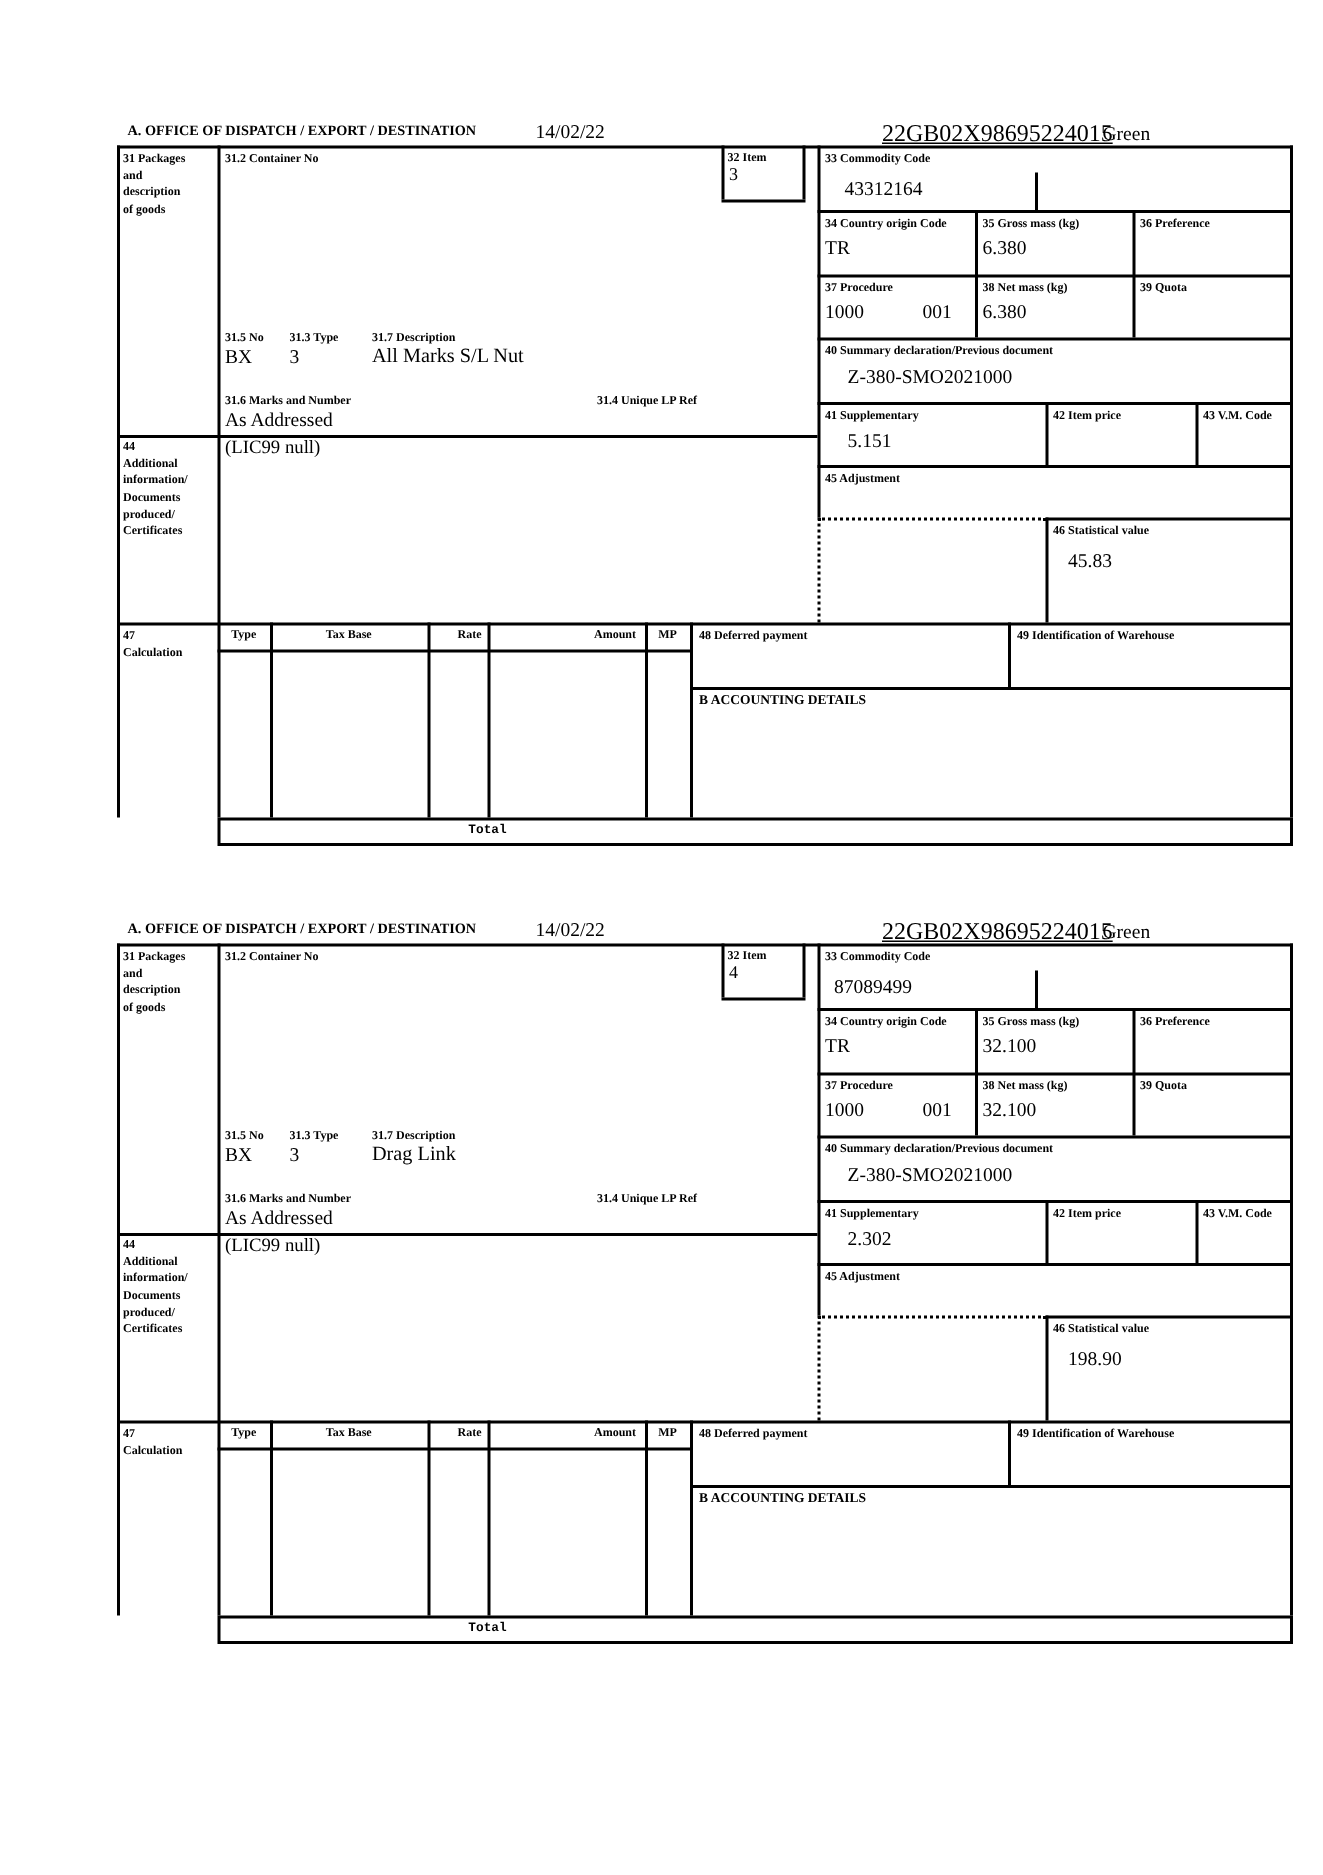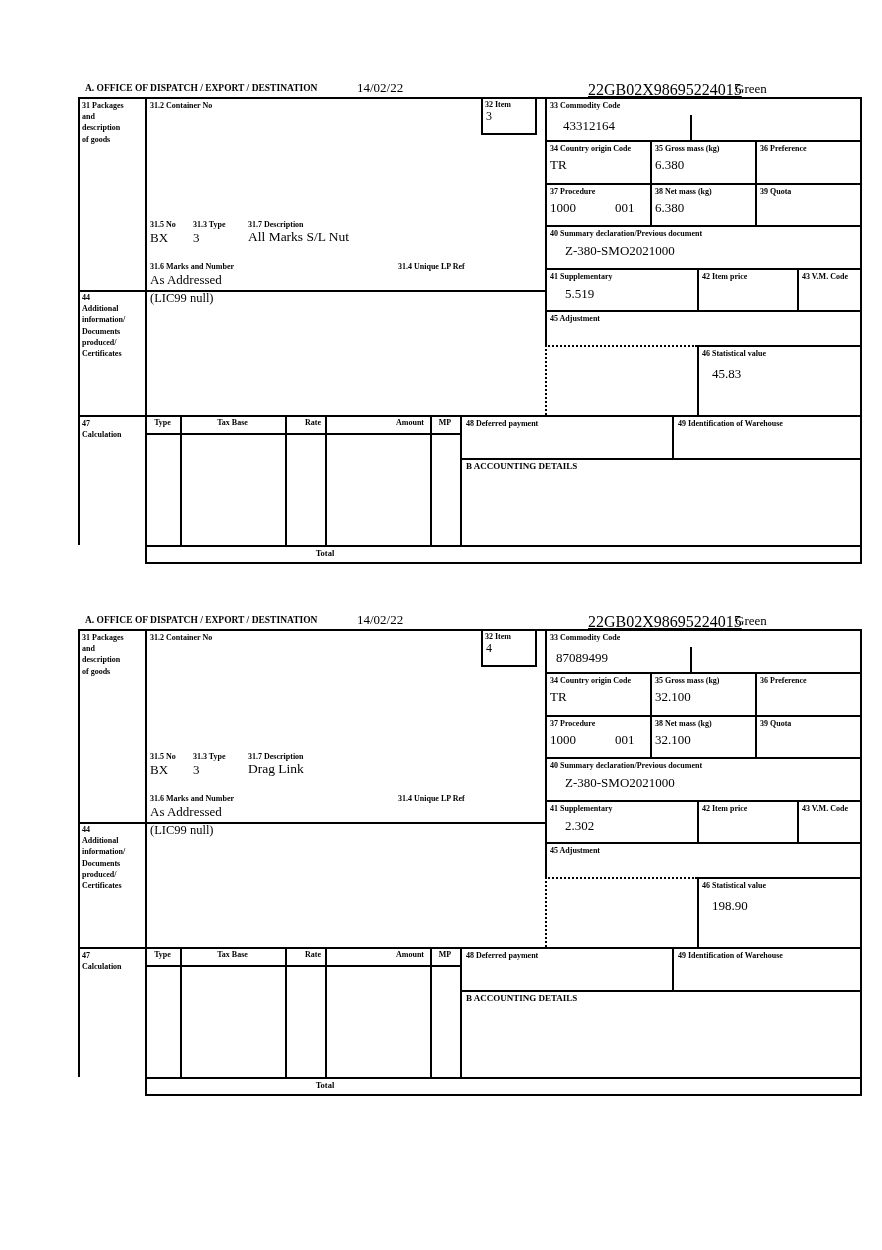--- a/index.html
+++ b/index.html
@@ -21,21 +21,21 @@
   .hl{position:absolute;height:2px;background:#000;}
   .vl{position:absolute;width:2px;background:#000;}
   .hl-dot{position:absolute;height:0;border-top:2px dotted #000;}
   .vl-dot{position:absolute;width:0;border-left:2px dotted #000;}
   .total-box{position:absolute;left:145px;top:465px;width:717px;height:19px;box-sizing:border-box;
              border:2px solid #000;}
   .calc-h{position:absolute;top:338px;font-size:8px;font-weight:bold;}
   .c-center{text-align:center;}
   .c-right{text-align:right;}
   .total-lbl{position:absolute;left:145px;top:468px;width:360px;text-align:center;
-             font-size:8.5px;font-weight:bold;}
+             font-size:8.5px;font-weight:bold;font-family:Liberation Mono, monospace;}
   .b-lbl{position:absolute;left:466px;top:381px;font-size:9px;font-weight:bold;}
 </style>
 </head>
 <body>
 
 <div id="page">
   <div class="section section-0">
 
     <div class="hdr-a">A.  OFFICE OF DISPATCH / EXPORT / DESTINATION</div>
     <div class="hdr-date">14/02/22</div>
@@ -102,21 +102,21 @@
     <div class="val" style="left:150px;top:151px;">BX</div>
     <div class="val" style="left:193px;top:151px;">3</div>
     <div class="val" style="left:248px;top:150px;font-size:13.5px;">All Marks S/L Nut</div>
     <div class="lbl" style="left:150px;top:181px;">31.6 Marks and Number</div>
     <div class="lbl" style="left:398px;top:181px;">31.4 Unique LP Ref</div>
     <div class="val" style="left:150px;top:193px;">As Addressed</div>
 
     <div class="lbl" style="left:550px;top:148px;">40 Summary declaration/Previous document</div>
     <div class="val" style="left:565px;top:164px;">Z-380-SMO2021000</div>
     <div class="lbl" style="left:550px;top:191px;">41 Supplementary</div>
-    <div class="val" style="left:565px;top:207px;">5.519</div>
+    <div class="val" style="left:565px;top:207px;">5.151</div>
     <div class="lbl" style="left:702px;top:191px;">42 Item price</div>
     <div class="lbl" style="left:802px;top:191px;">43 V.M. Code</div>
 
     <div class="lbl ml" style="left:82px;top:212px;">44
 Additional
 information/
 Documents
 produced/
 Certificates</div>
     <div class="val-sm" style="left:150px;top:212px;font-size:12.5px;">(LIC99 null)</div>

